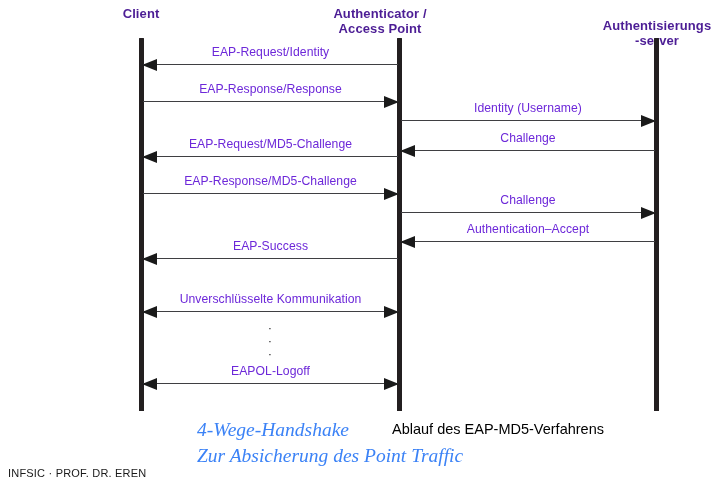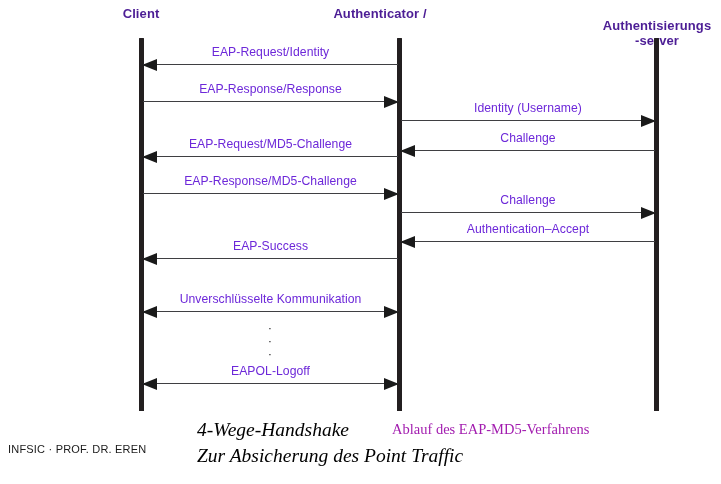--- a/index.html
+++ b/index.html
@@ -90,29 +90,29 @@
     line-height: 13px;
   }
   .vdots span { display: block; }
 
   
   .caption-green {
     position: absolute;
     font-family: "Liberation Serif", serif;
     font-style: italic;
     font-size: 19.5px;
+    color: #3b82f6;
+    line-height: 26px;
+    white-space: nowrap;
+  }
+  .caption-black {
+    position: absolute;
+    font-family: Liberation Sans, sans-serif;
+    font-size: 14.5px;
     color: #000000;
-    line-height: 26px;
-    white-space: nowrap;
-  }
-  .caption-black {
-    position: absolute;
-    font-family: Liberation Serif, serif;
-    font-size: 14.5px;
-    color: #a21caf;
     white-space: nowrap;
   }
   .footer {
     position: absolute;
     font-family: "Liberation Sans", sans-serif;
     font-size: 11px;
     color: #1a1a1a;
     letter-spacing: 0.2px;
     white-space: nowrap;
   }
@@ -121,20 +121,21 @@
 <body>
 
 <div id="page">
 
   <div class="actor-head" style="left:81px; top:6px; width:120px;">
     <span>Client</span>
   </div>
 
   <div class="actor-head" style="left:320px; top:6px; width:120px;">
     <span>Authenticator /</span>
+    <span class="l2">Access Point</span>
   </div>
 
   <div class="actor-head" style="left:592px; top:18px; width:130px;">
     <span>Authentisierungs</span>
     <span class="l2">-server</span>
   </div>
 
   <div class="lifeline" style="left:139px; top:38px; height:373px;"></div>
   <div class="lifeline" style="left:397px; top:38px; height:373px;"></div>
   <div class="lifeline" style="left:654px; top:38px; height:373px;"></div>
@@ -213,15 +214,15 @@
     <div class="label">EAPOL-Logoff</div>
   </div>
 
   <div class="caption-green" style="left:197px; top:417px;">
     <div>4-Wege-Handshake</div>
     <div>Zur Absicherung des Point Traffic</div>
   </div>
 
   <div class="caption-black" style="left:392px; top:421px;">Ablauf des EAP-MD5-Verfahrens</div>
 
-  <div class="footer" style="left:8px; top:443px;">INFSIC · PROF. DR. EREN</div>
+  <div class="footer" style="left:8px; top:467px;">INFSIC · PROF. DR. EREN</div>
 
 </div>
 
 </body></html>

